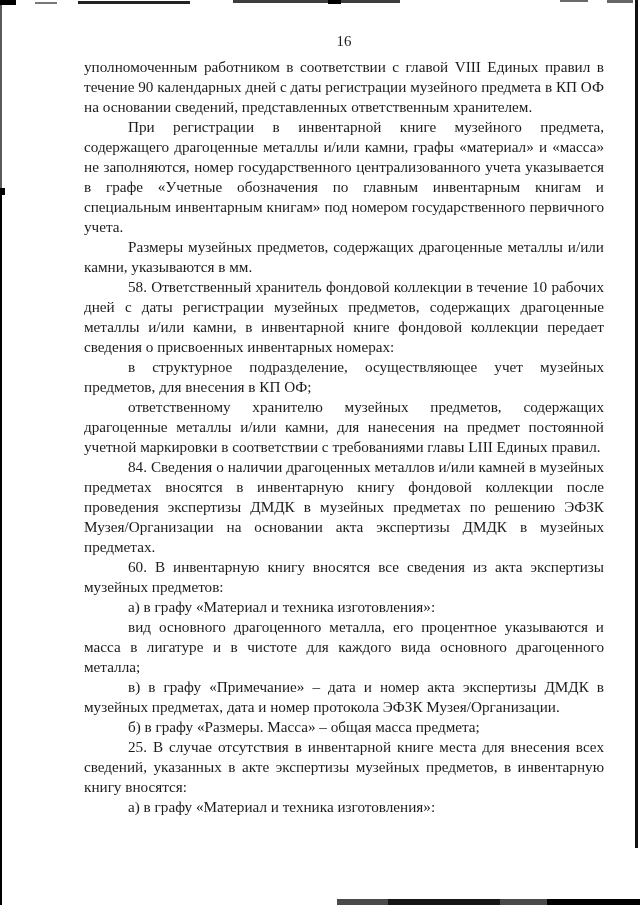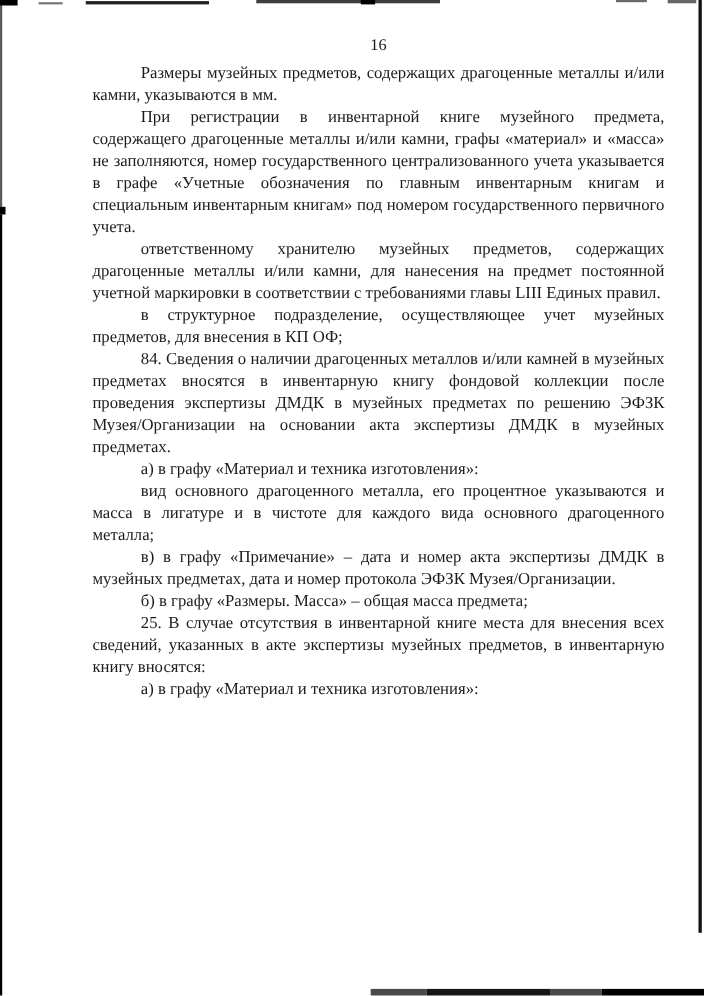--- a/index.html
+++ b/index.html
@@ -68,25 +68,28 @@
   <div class="artifact top-seg6"></div>
   <div class="artifact top-seg7"></div>
   <div class="artifact bot-seg1"></div>
   <div class="artifact bot-seg2"></div>
   <div class="artifact bot-seg3"></div>
   <div class="artifact bot-seg4"></div>
 
   <div class="page">
     <div class="page-number">16</div>
     <div>
+        <div class="para">уполномоченным работником в соответствии с главой VIII Единых правил в течение 90 календарных дней с даты регистрации музейного предмета в КП ОФ на основании сведений, представленных ответственным хранителем.</div>
+        <div class="para indent">При регистрации в инвентарной книге музейного предмета, содержащего драгоценные металлы и/или камни, графы «материал» и «масса» не заполняются, номер государственного централизованного учета указывается в графе «Учетные обозначения по главным инвентарным книгам и специальным инвентарным книгам» под номером государственного первичного учета.</div>
         <div class="para indent">Размеры музейных предметов, содержащих драгоценные металлы и/или камни, указываются в мм.</div>
-        <div class="para indent">При регистрации в инвентарной книге музейного предмета, содержащего драгоценные металлы и/или камни, графы «материал» и «масса» не заполняются, номер государственного централизованного учета указывается в графе «Учетные обозначения по главным инвентарным книгам и специальным инвентарным книгам» под номером государственного первичного учета.</div>
+        <div class="para indent">58. Ответственный хранитель фондовой коллекции в течение 10 рабочих дней с даты регистрации музейных предметов, содержащих драгоценные металлы и/или камни, в инвентарной книге фондовой коллекции передает сведения о присвоенных инвентарных номерах:</div>
+        <div class="para indent">в структурное подразделение, осуществляющее учет музейных предметов, для внесения в КП ОФ;</div>
         <div class="para indent">ответственному хранителю музейных предметов, содержащих драгоценные металлы и/или камни, для нанесения на предмет постоянной учетной маркировки в соответствии с требованиями главы LIII Единых правил.</div>
-        <div class="para indent">в структурное подразделение, осуществляющее учет музейных предметов, для внесения в КП ОФ;</div>
         <div class="para indent">84. Сведения о наличии драгоценных металлов и/или камней в музейных предметах вносятся в инвентарную книгу фондовой коллекции после проведения экспертизы ДМДК в музейных предметах по решению ЭФЗК Музея/Организации на основании акта экспертизы ДМДК в музейных предметах.</div>
+        <div class="para indent">60. В инвентарную книгу вносятся все сведения из акта экспертизы музейных предметов:</div>
         <div class="para indent">а) в графу «Материал и техника изготовления»:</div>
         <div class="para indent">вид основного драгоценного металла, его процентное указываются и масса в лигатуре и в чистоте для каждого вида основного драгоценного металла;</div>
         <div class="para indent">в) в графу «Примечание» – дата и номер акта экспертизы ДМДК в музейных предметах, дата и номер протокола ЭФЗК Музея/Организации.</div>
         <div class="para indent">б) в графу «Размеры. Масса» – общая масса предмета;</div>
         <div class="para indent">25. В случае отсутствия в инвентарной книге места для внесения всех сведений, указанных в акте экспертизы музейных предметов, в инвентарную книгу вносятся:</div>
         <div class="para indent">а) в графу «Материал и техника изготовления»:</div>
       </div>
   </div>
 
 </div>

